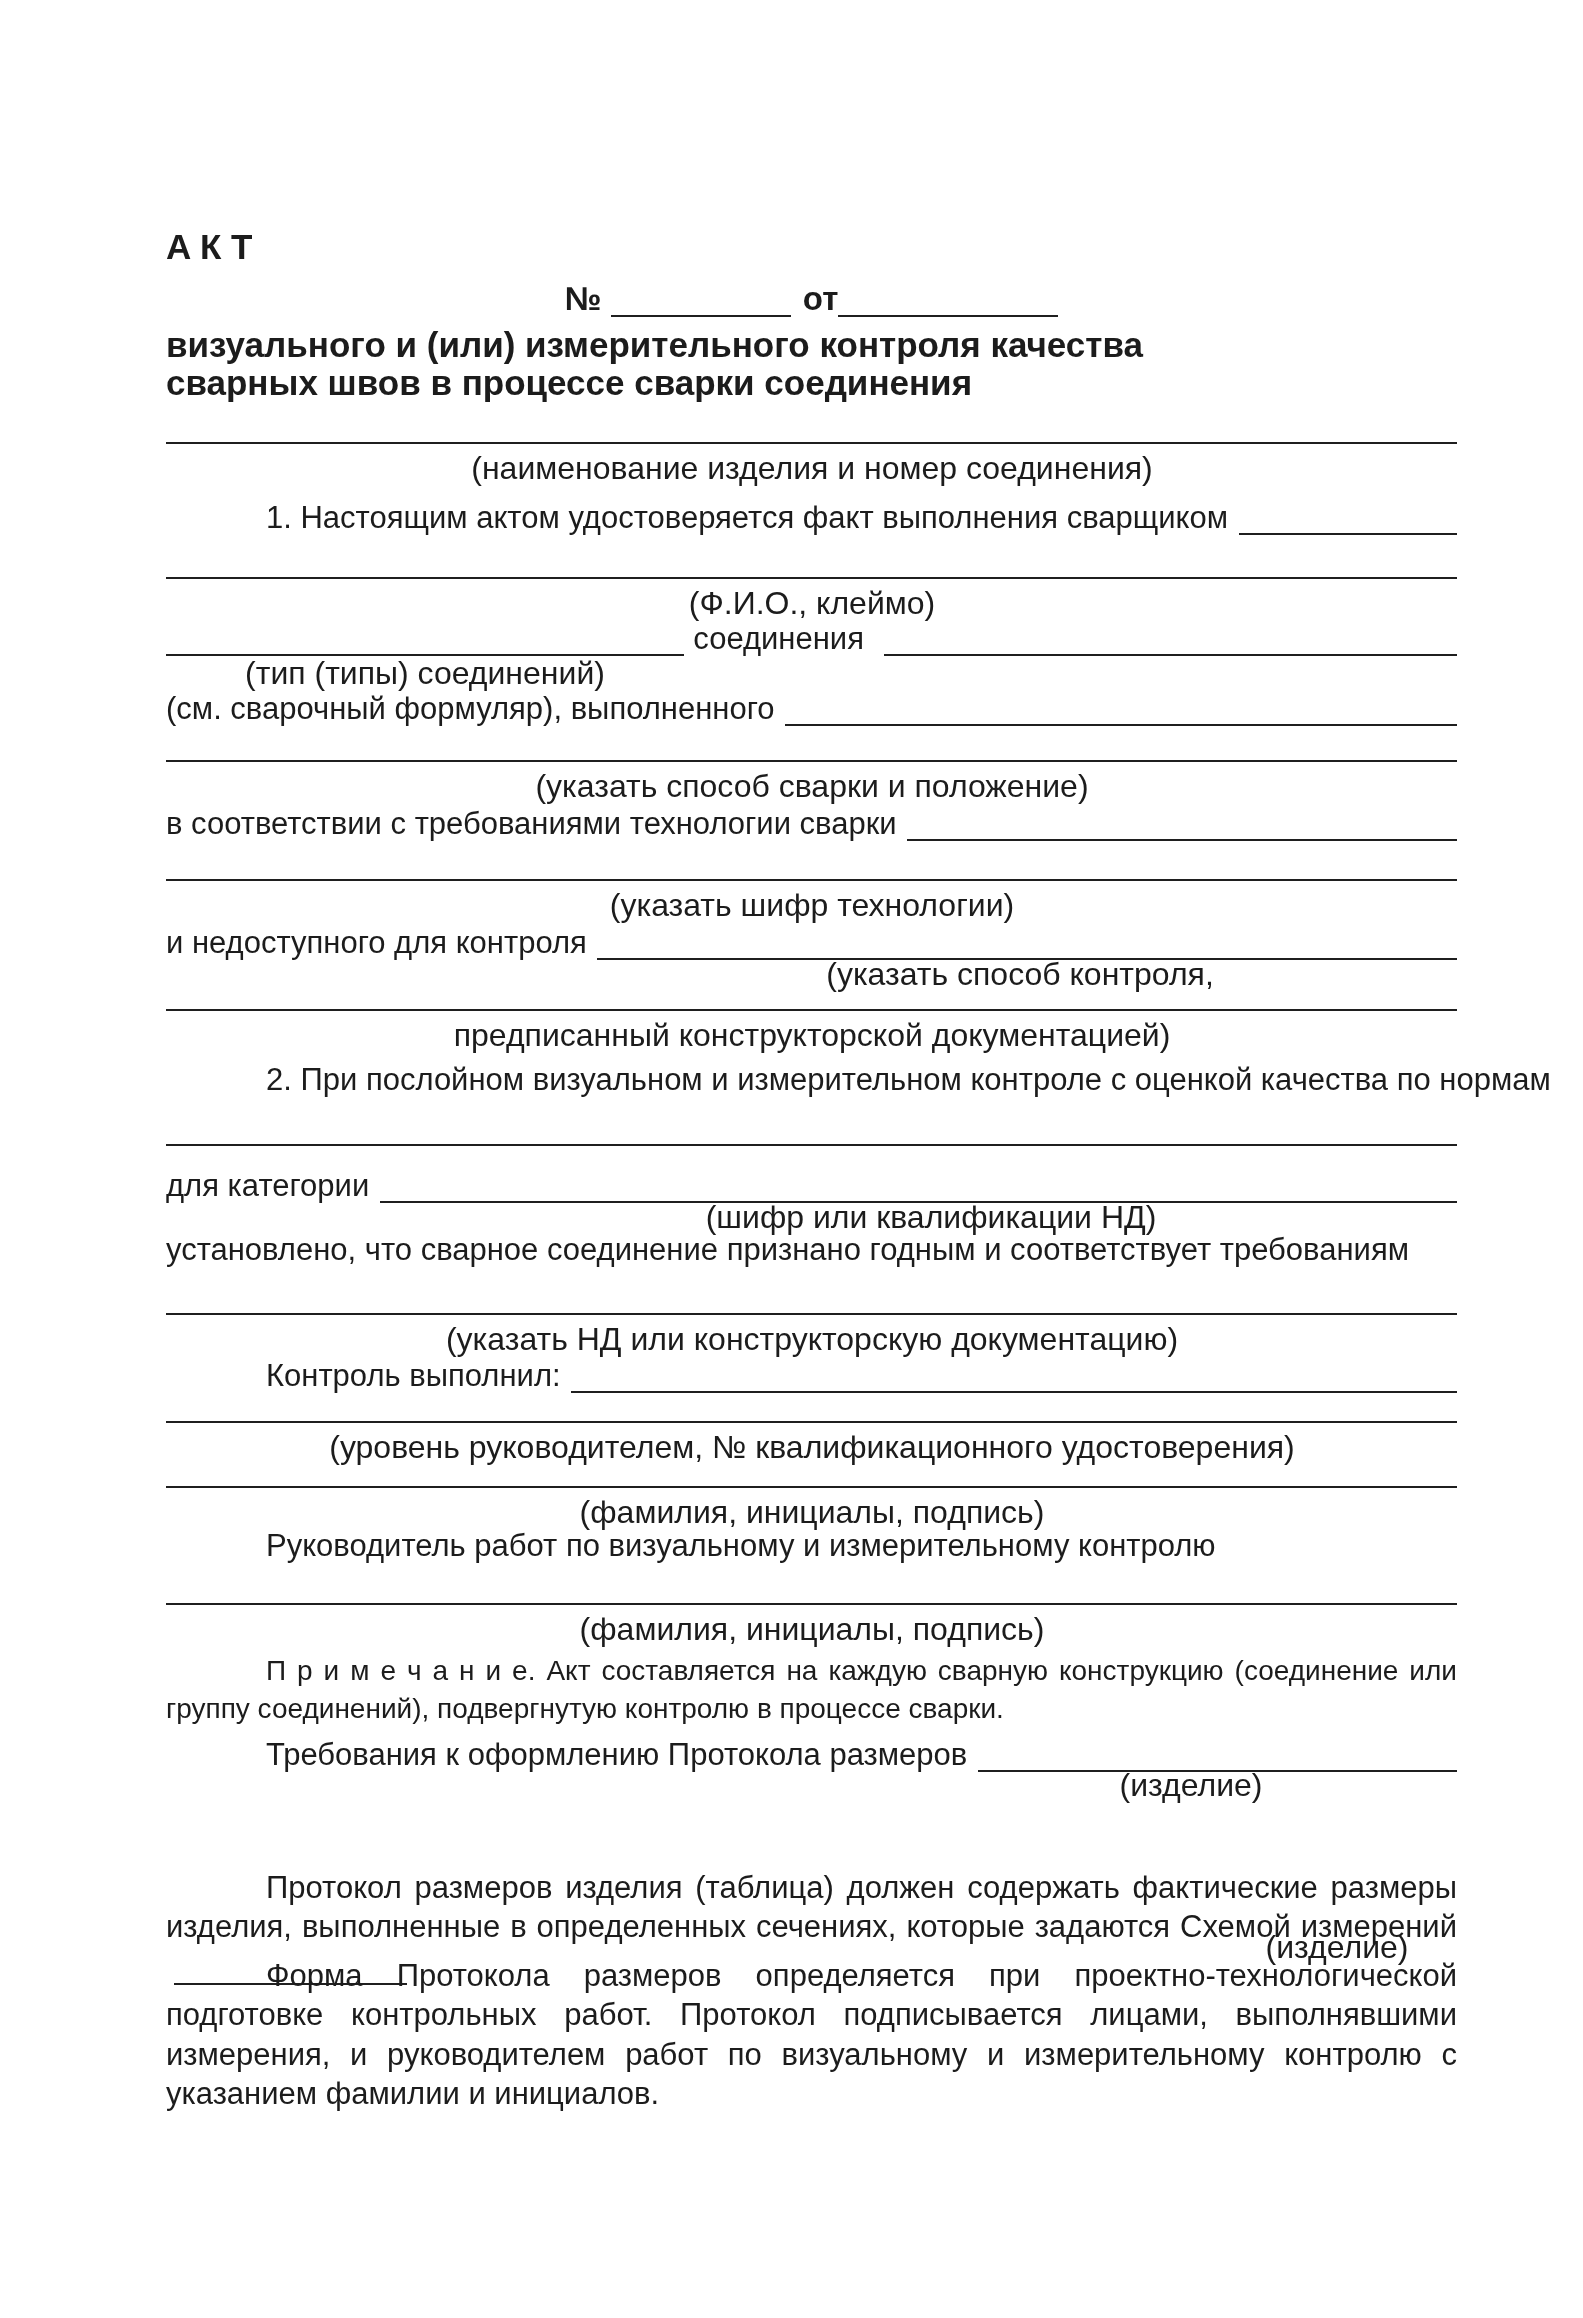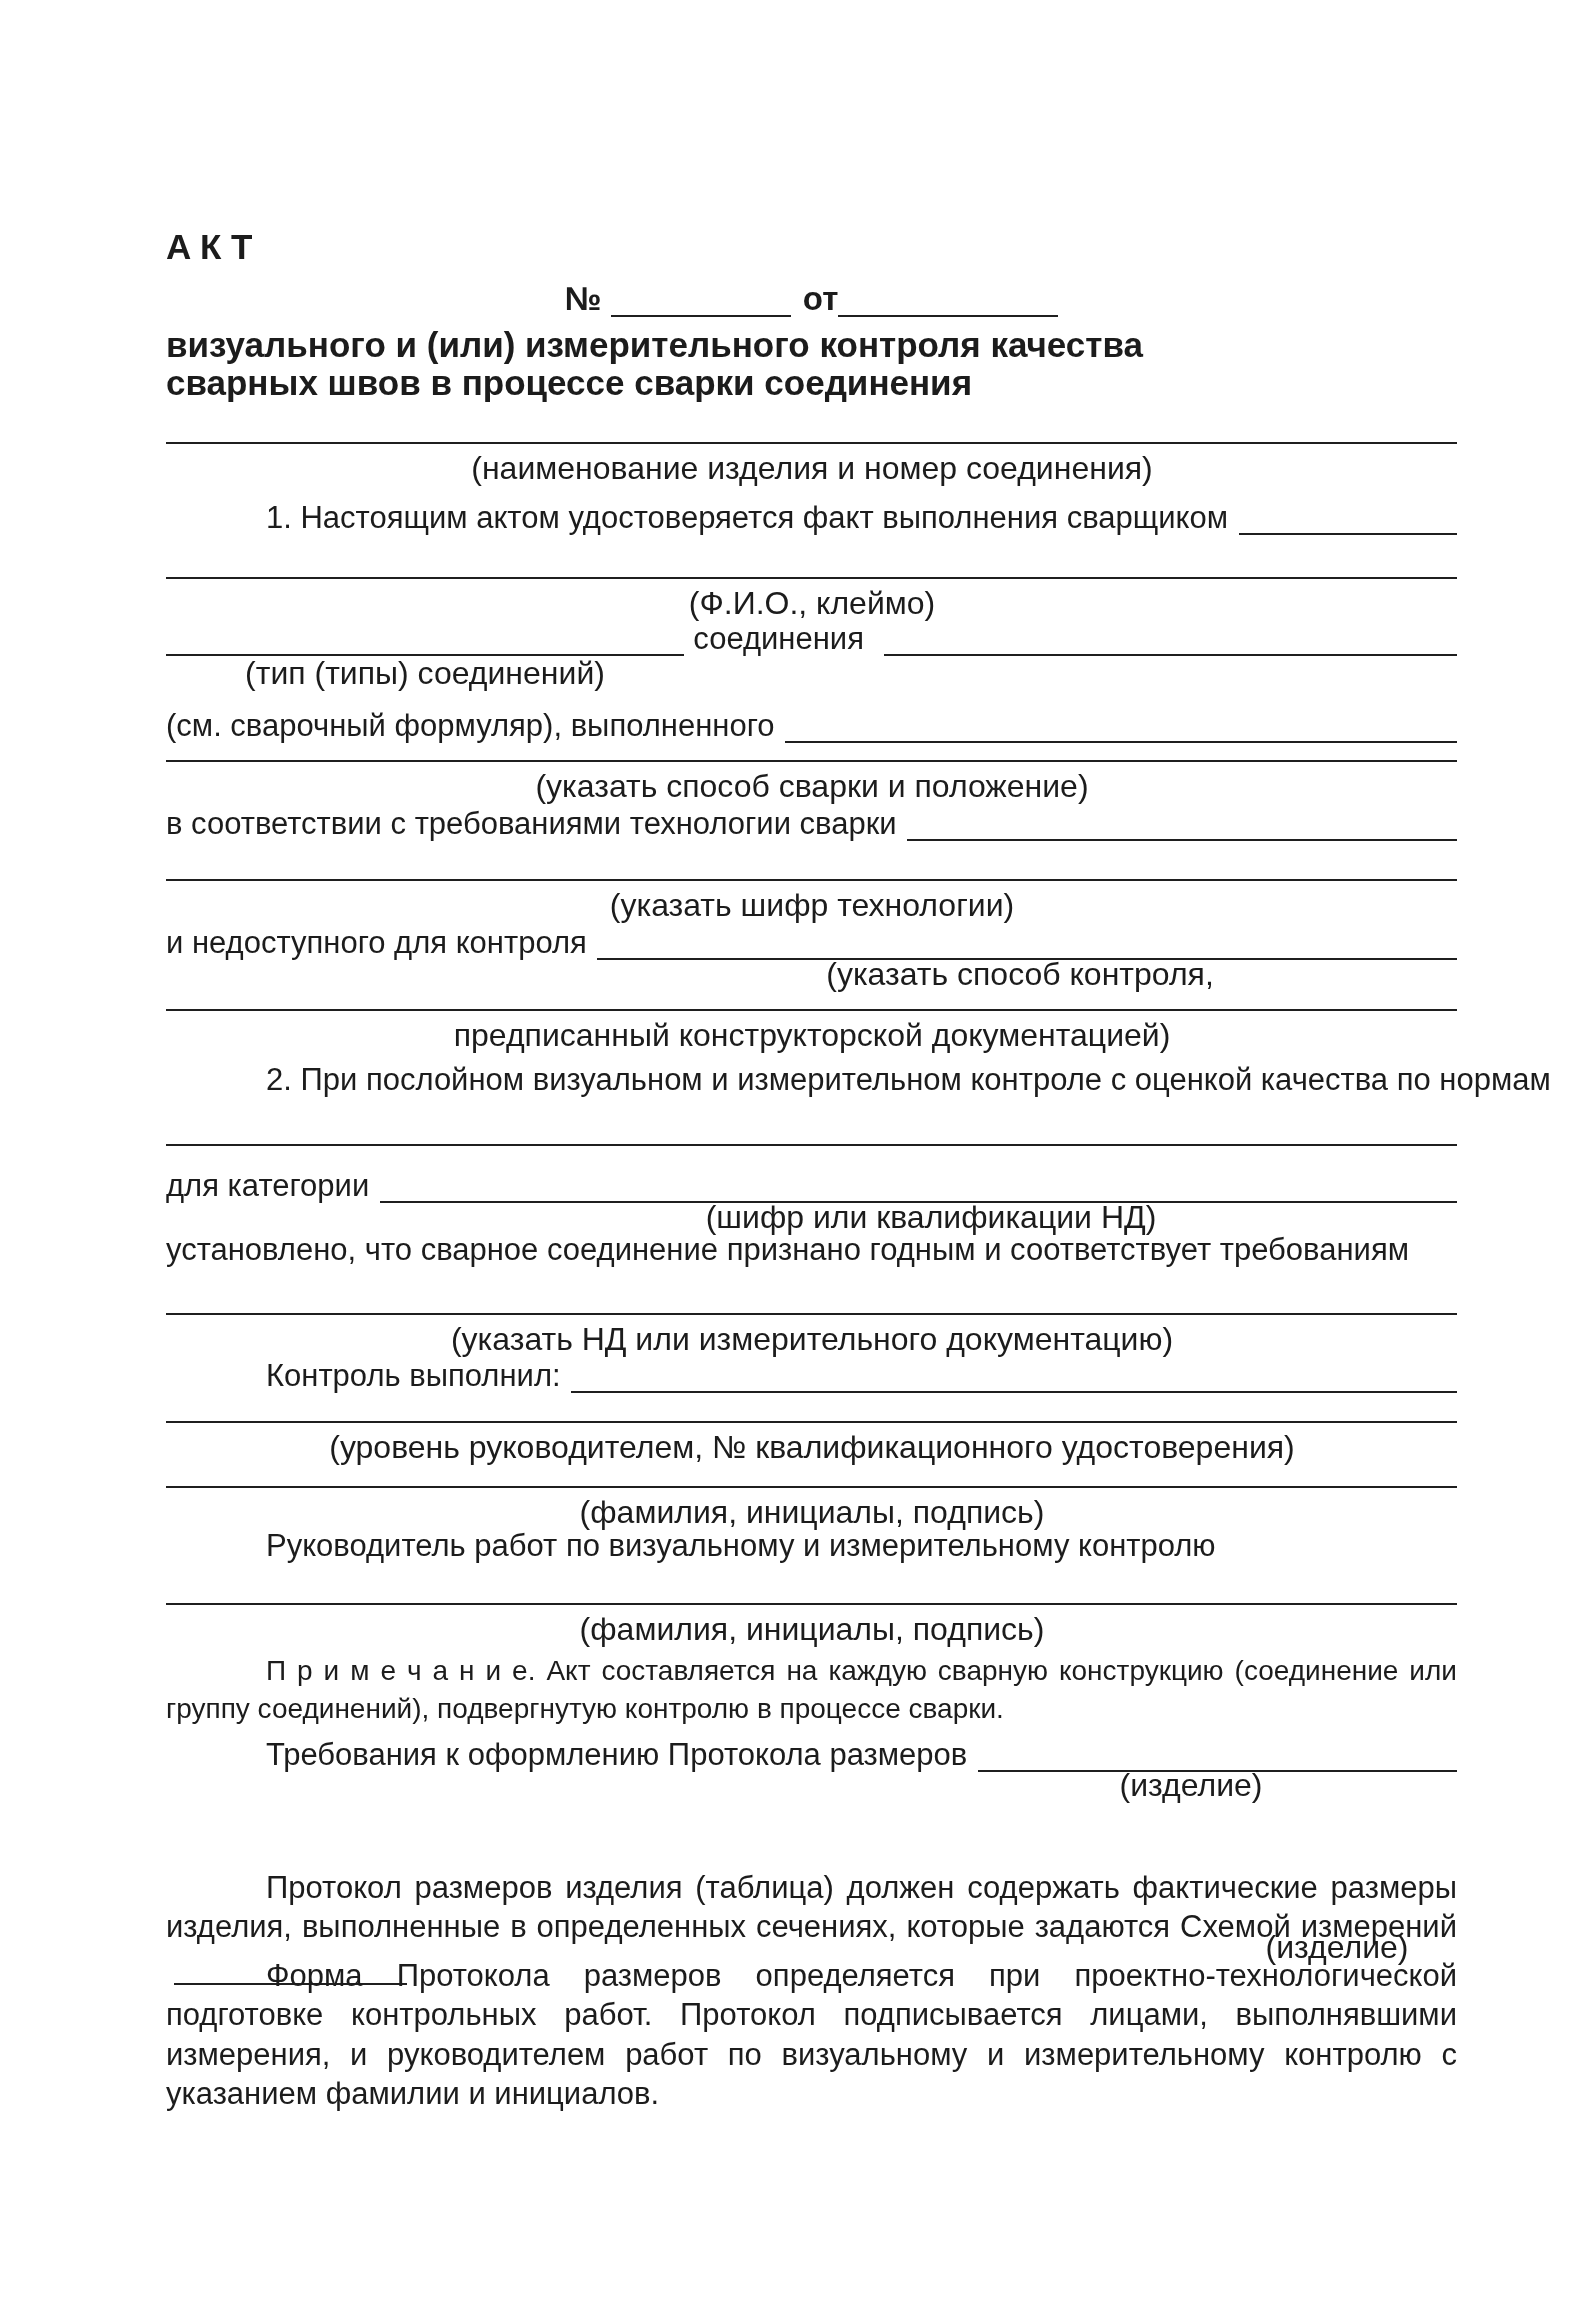--- a/index.html
+++ b/index.html
@@ -96,21 +96,21 @@
   <div class="rule" style="top:577px"></div>
   <div class="cap" style="top:585px;left:812px">(Ф.И.О., клеймо)</div>
 
   <div class="row frow" style="top:619px">
     <span class="seg" style="width:518px"></span>
     <span class="t" style="margin:0 9.3px">соединения</span>
     <span class="fill"></span>
   </div>
   <div class="cap" style="top:655px;left:425px">(тип (типы) соединений)</div>
 
-  <div class="row frow" style="top:706px">
+  <div class="row frow" style="top:689px">
     <span class="t">(см. сварочный формуляр), выполненного</span>
     <span class="fill"></span>
   </div>
 
   <div class="rule" style="top:760px"></div>
   <div class="cap" style="top:768px;left:812px">(указать способ сварки и положение)</div>
 
   <div class="row frow" style="top:804px">
     <span class="t">в соответствии с требованиями технологии сварки</span>
     <span class="fill"></span>
@@ -134,21 +134,21 @@
 
   <div class="row frow" style="top:1166px">
     <span class="t">для категории</span>
     <span class="fill"></span>
   </div>
   <div class="cap" style="top:1199px;left:931px">(шифр или квалификации НД)</div>
 
   <div class="row nowrap" style="top:1230px">установлено, что сварное соединение признано годным и соответствует требованиям</div>
 
   <div class="rule" style="top:1313px"></div>
-  <div class="cap" style="top:1321px;left:812px">(указать НД или измерительного документацию)</div>
+  <div class="cap" style="top:1321px;left:812px">(указать НД или конструкторскую документацию)</div>
 
   <div class="row frow" style="top:1356px">
     <span class="t pad150">Контроль выполнил:</span>
     <span class="fill"></span>
   </div>
 
   <div class="rule" style="top:1421px"></div>
   <div class="cap" style="top:1429px;left:812px">(уровень руководителем, № квалификационного удостоверения)</div>
 
   <div class="rule" style="top:1486px"></div>

